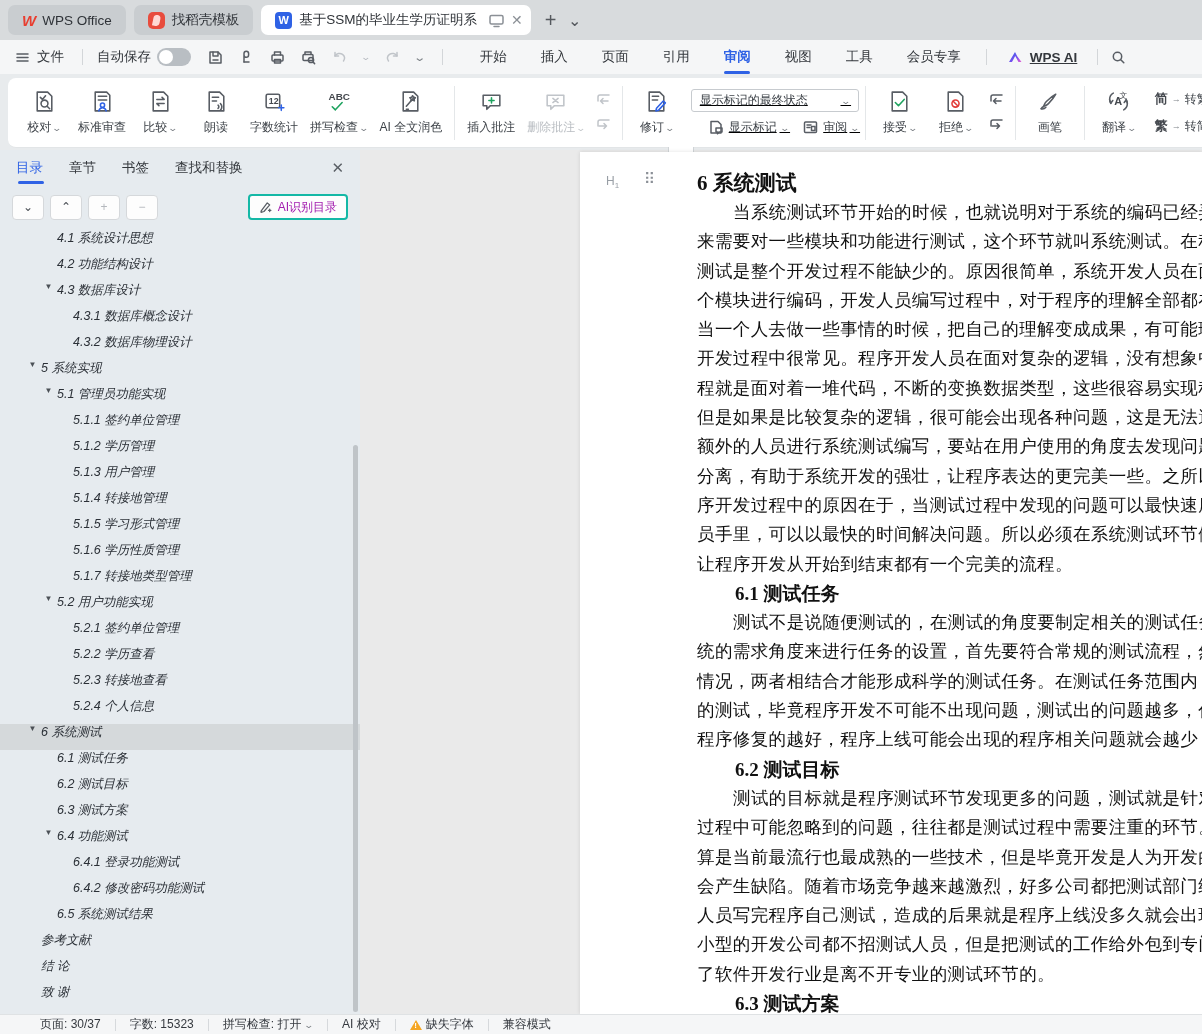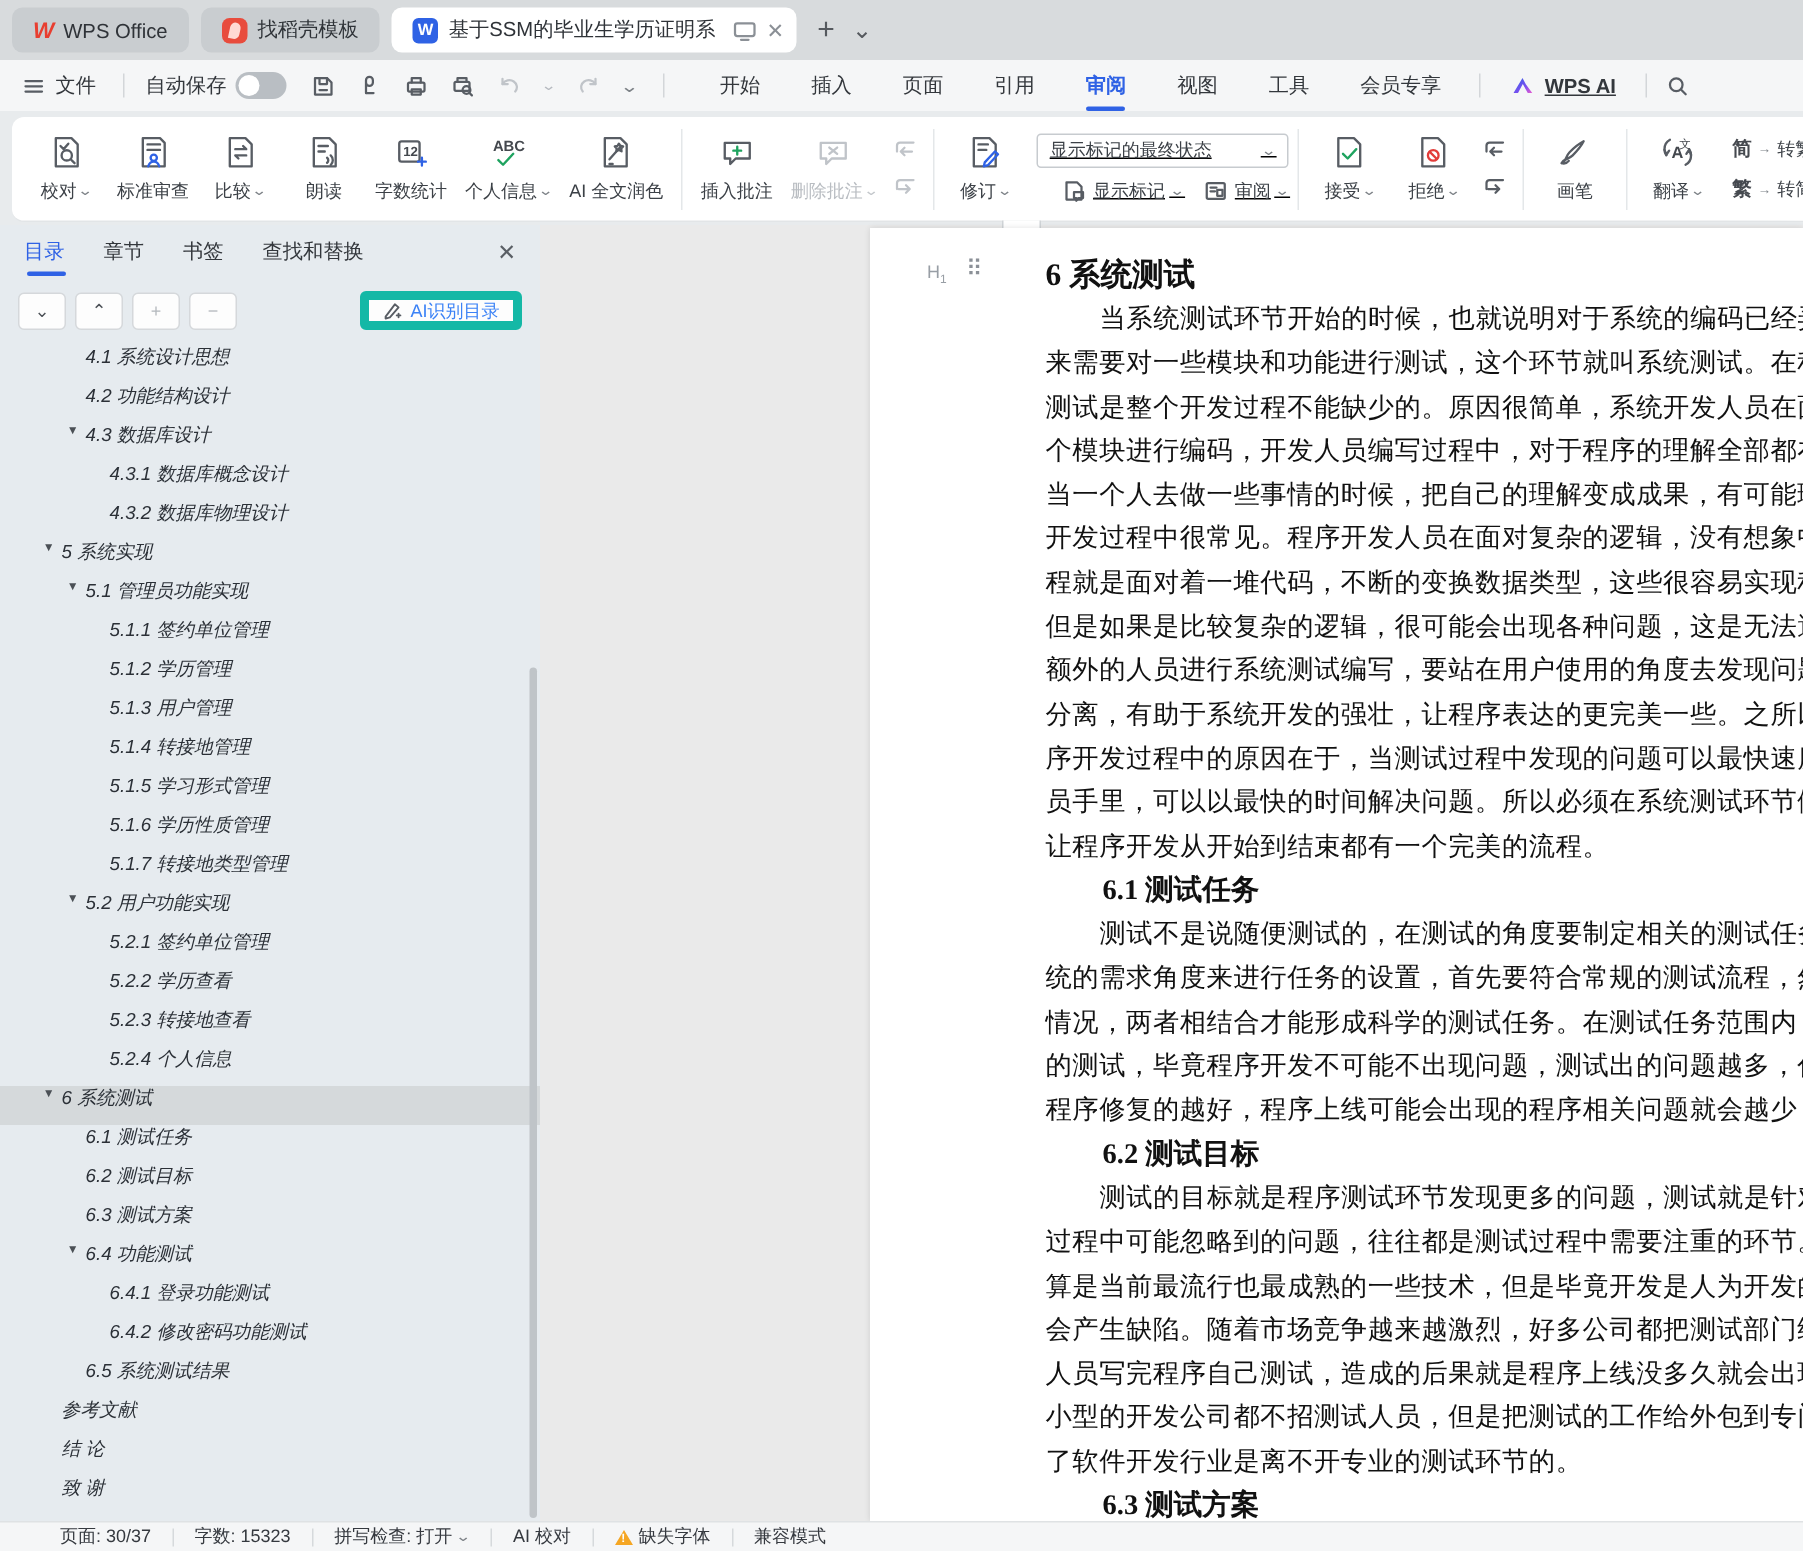--- a/index.html
+++ b/index.html
@@ -69,22 +69,22 @@
   .sbtabs { display:flex; align-items:center; height:36px; padding:0 16px; font-size:13.5px; color:#33373c; }
   .sbtab { margin-right:26px; height:36px; display:flex; align-items:center; position:relative; }
   .sbtab.active { color:#2f62e5; }
   .sbtab.active::after { content:""; position:absolute; left:2px; bottom:2px; width:26px; height:3px;
     border-radius:2px; background:#2f62e5; }
   .sbclose { margin-left:auto; color:#5a5f65; font-size:15px; }
   .sbcontrols { display:flex; align-items:center; height:42px; padding:0 12px; gap:6px; }
   .cbtn { width:32px; height:25px; background:#fdfdfd; border:1px solid #d5d8db; border-radius:4px;
     display:flex; align-items:center; justify-content:center; font-size:12px; color:#4c5157; }
   .cbtn.dim { color:#b4b8bd; }
-  .aibtn { margin-left:auto; height:26px; background:#fdfdfd; border:6px solid #14b8a6; border-radius:4px;
-    display:flex; align-items:center; gap:5px; padding:0 9px; font-size:12px; color:#3b82f6; }
+  .aibtn { margin-left:auto; height:26px; background:#fdfdfd; border:2px solid #14b8a6; border-radius:4px;
+    display:flex; align-items:center; gap:5px; padding:0 9px; font-size:12px; color:#a21caf; }
   .toclist { position:relative; height:calc(100% - 84px); overflow:hidden; padding-top:2px; }
   .tocrow { height:26px; display:flex; align-items:flex-start; font-size:12.5px; color:#2b3037; white-space:nowrap;font-style:italic; }
   .tocrow.selected { background:#d5d9db; }
   .tocrow .arr { width:17px; text-align:center; font-size:8px; color:#4b5056; flex:0 0 17px; }
   .lv1 { padding-left:24px; } .lv2 { padding-left:40px; } .lv3 { padding-left:56px; }
   .sb-scroll { position:absolute; right:2px; top:295px; width:5px; height:567px;
     background:#bfc4c8; border-radius:3px; }
 
   
   .workspace { position:absolute; left:360px; top:150px; right:0; bottom:20px; background:#eaeaea; }
@@ -92,21 +92,21 @@
     border:1px solid #d0d4d7; border-top:none; }
   .page { position:absolute; left:220px; top:2px; right:0; bottom:0; background:#fff;
     box-shadow:0 0 4px rgba(0,0,0,.12); overflow:hidden; }
   .pagecontent { position:relative; padding:16px 0 0 117px; height:100%; overflow:hidden;
     font-family:"Liberation Serif","DejaVu Serif",serif; color:#111; }
   .h1blk { height:30px; line-height:30px; font-size:21px; font-weight:bold; }
   .h2blk { height:29.3px; line-height:29.3px; font-size:19px; font-weight:bold; padding-left:38px; }
   .lineblk { height:29.3px; line-height:29.3px; font-size:17.5px; letter-spacing:.4px; white-space:nowrap; }
   .lineblk.first { padding-left:36px; }
   .hmark { position:absolute; left:26px; top:22px; color:#989ea5; font-size:12px;
-    font-family:"Liberation Sans",sans-serif;margin-left:12px; }
+    font-family:"Liberation Sans",sans-serif; }
   .hmark sub { font-size:8px; }
   .dragdots { position:absolute; left:64px; top:18px; color:#8b9097; font-size:15px;
     letter-spacing:-1px; font-family:"DejaVu Sans",sans-serif; }
 
   
   .statusbar { position:absolute; left:0; bottom:0; width:100%; height:20px; background:#f5f6f7;
     border-top:1px solid #dfe2e4; display:flex; align-items:center; font-size:12px; color:#35393f;
     padding-left:40px; }
   .stitem { display:flex; align-items:center; gap:4px; padding:0 14px; white-space:nowrap; }
   .ssep { width:1px; height:12px; background:#d6d9dc; }
@@ -281,21 +281,21 @@
           <span class="lbl">
               <span>字数统计</span>
             </span>
         </div>
         <div class="bigbtn">
           <svg class="ic" viewBox="0 0 24 24">
               <text x="2.5" y="11" font-size="9.5" font-weight="bold" fill="#44484e">ABC</text>
               <path d="M6 17l3 3 6.5-7" class="stroke g"></path>
             </svg>
           <span class="lbl">
-              <span>个人信息</span>
+              <span>拼写检查</span>
               <span class="chev">⌄</span>
             </span>
         </div>
         <div class="bigbtn">
           <svg class="ic" viewBox="0 0 24 24">
               <path d="M5 3h10l4 4v14H5z" class="stroke"></path>
               <path d="M8 16.5L15.5 8" class="stroke"></path>
               <path d="M14 6.5l1 1.5 1.7.3-1.2 1.3.2 1.8-1.7-.8-1.6.8.2-1.8-1.2-1.3 1.7-.3z" class="stroke" stroke-width="1.1"></path>
               <path d="M8 19.5h2" class="stroke"></path>
             </svg>

